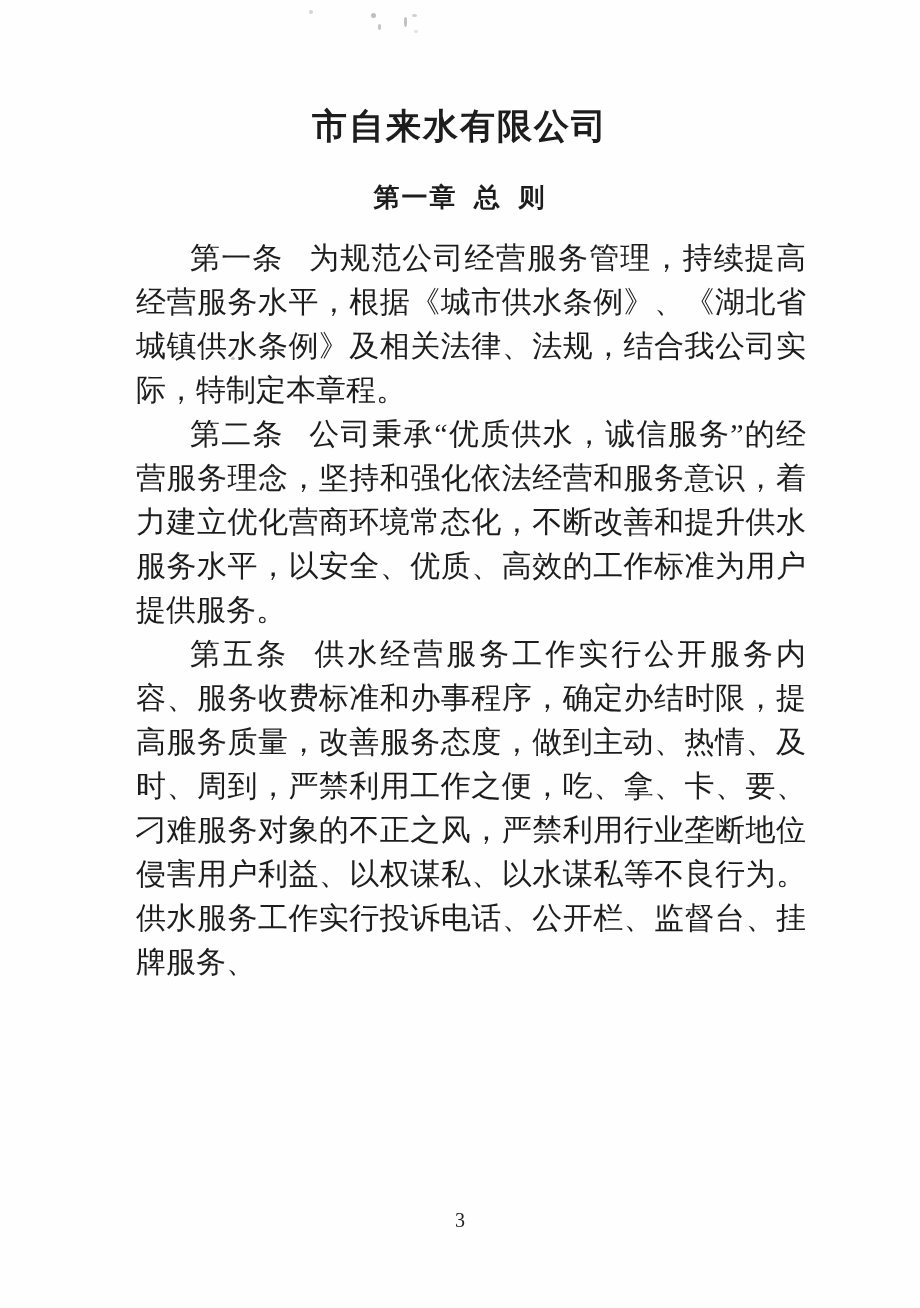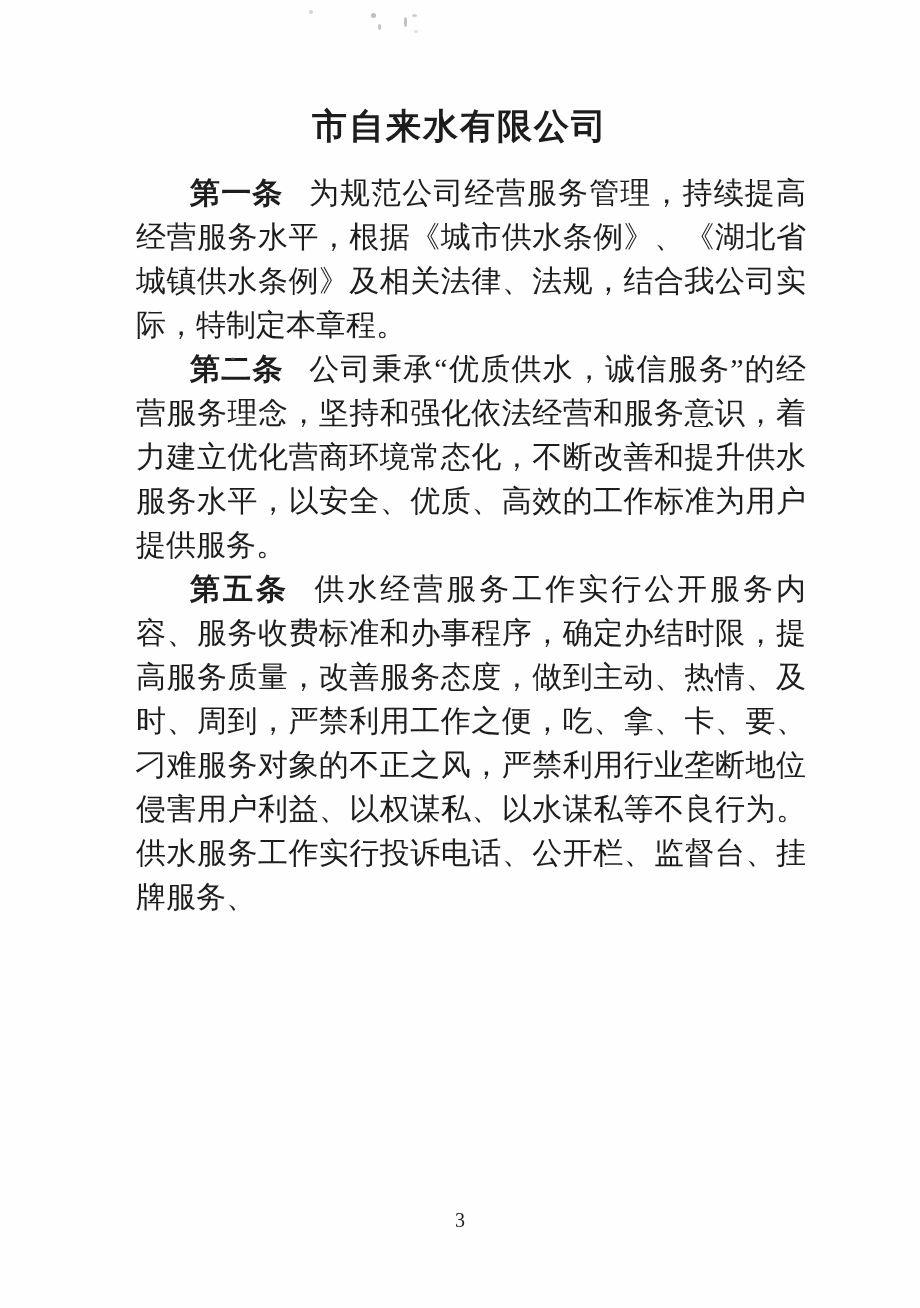--- a/index.html
+++ b/index.html
@@ -41,21 +41,21 @@
     font-size: 30px;
     line-height: 44px;
     text-align: justify;
     text-justify: inter-character;
   }
   .article {
     margin: 0;
     text-indent: 1.8em;
   }
   .article .article-label {
-    font-weight: bold;
+    font-weight: normal;
     margin-right: 0.85em;
   }
   .page-number {
     position: absolute;
     bottom: 76px;
     left: 0;
     right: 0;
     text-align: center;
     font-size: 20px;
     color: #222222;
@@ -83,20 +83,21 @@
   <span class="speck s2"></span>
   <span class="speck s3"></span>
   <span class="speck s4"></span>
   <span class="speck s5"></span>
   <span class="speck s6"></span>
   <span class="speck s7"></span>
 
   <h1 class="doc-title line1">市自来水有限公司</h1>
 
 
+  <h2 class="chapter-heading">第一章 总 则</h2>
 
   <div class="doc-body">
 
     <p class="article">
       <span class="article-label">第一条</span><span class="article-text">为规范公司经营服务管理，持续提高经营服务水平，根据《城市供水条例》、《湖北省城镇供水条例》及相关法律、法规，结合我公司实际，特制定本章程。</span>
     </p>
 
     <p class="article">
       <span class="article-label">第二条</span><span class="article-text">公司秉承“优质供水，诚信服务”的经营服务理念，坚持和强化依法经营和服务意识，着力建立优化营商环境常态化，不断改善和提升供水服务水平，以安全、优质、高效的工作标准为用户提供服务。</span>
     </p>

